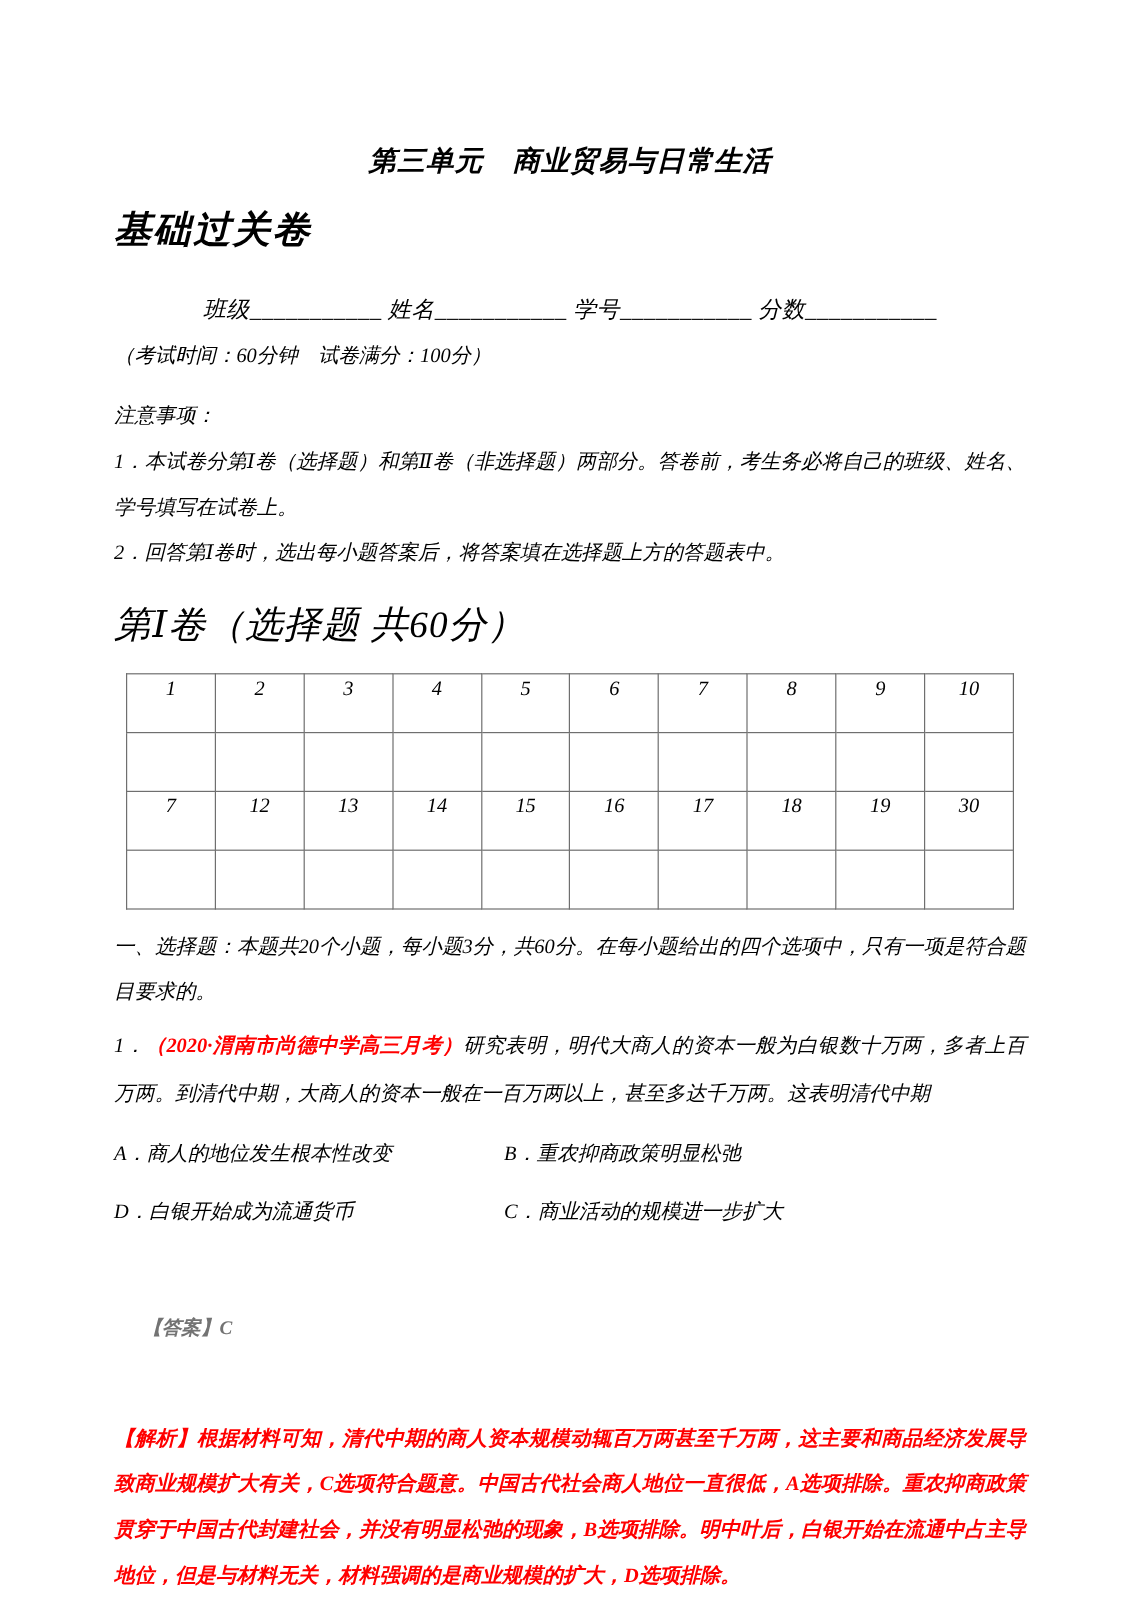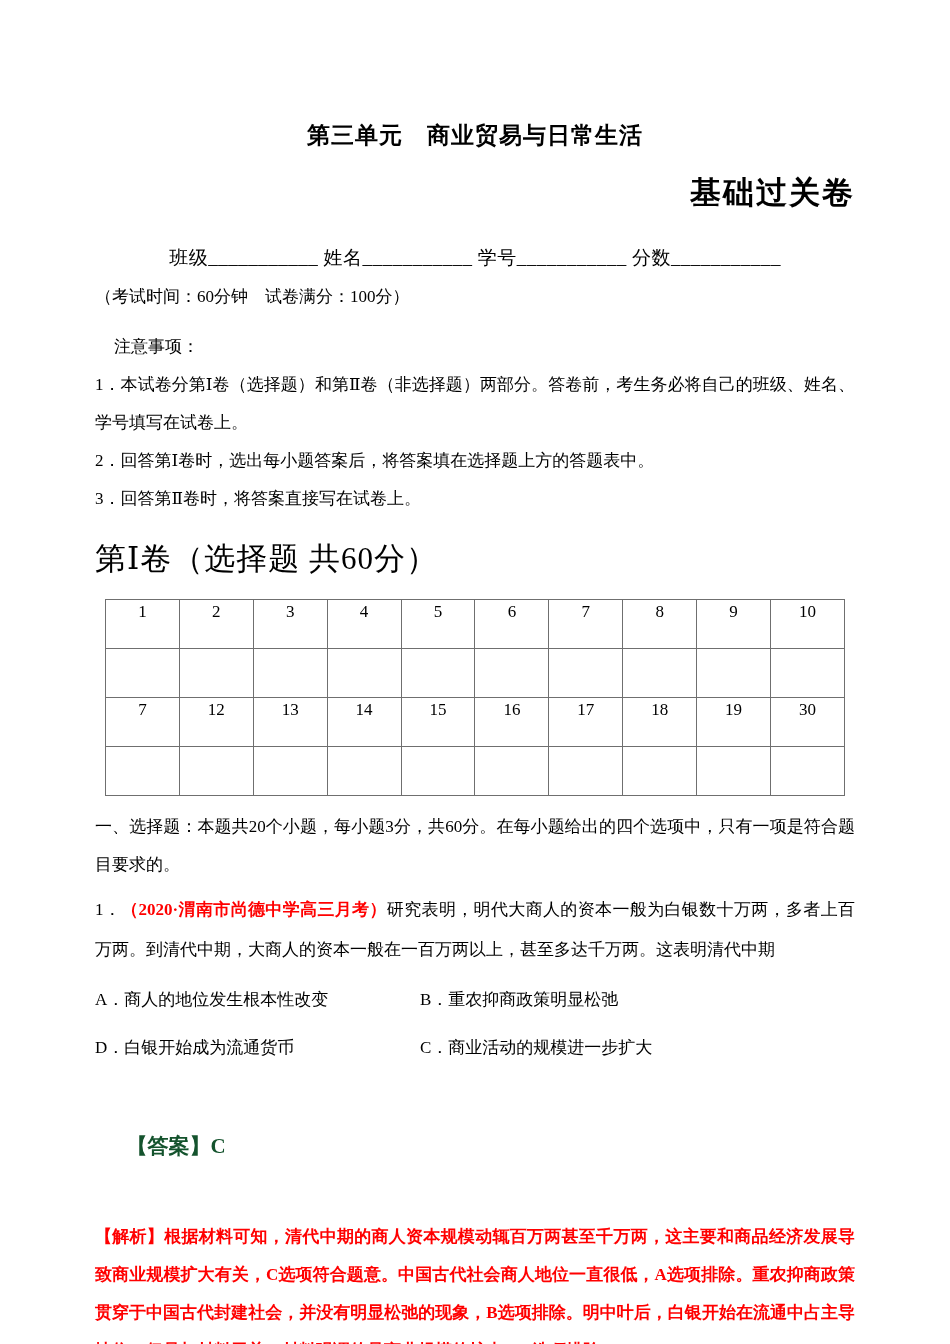--- a/index.html
+++ b/index.html
@@ -14,35 +14,36 @@
     color: #000000;
     position: relative;
     overflow: hidden;
   }
   .page {
     width: 950px;
     height: 980px;
     box-sizing: border-box;
     padding: 0 95px;
     position: relative;
+    font-style: italic;
   }
 
   
   .doc-title {
     text-align: center;
     font-family: "DejaVu Sans", "Liberation Sans", sans-serif;
     font-size: 23px;
     font-weight: bold;
     letter-spacing: 1px;
     padding-top: 122px;
     line-height: 1.2;
     white-space: pre;
   }
   .doc-subtitle {
-    text-align: right;
+    text-align: left;
     font-family: "DejaVu Sans", "Liberation Sans", sans-serif;
     font-size: 31px;
     font-weight: bold;
     letter-spacing: 2px;
     margin-top: 24px;
     line-height: 1.2;
   }
 
   
   .id-line {
@@ -60,21 +61,20 @@
   }
 
   
   .notes {
     margin-top: 20px;
     font-size: 17px;
     line-height: 38px;
   }
   .notes .note-head {
     display: block;
-    margin-left: 19px;
   }
   .notes .note-item {
     display: block;
     text-align: justify;
   }
 
   
   .section-head {
     text-align: left;
     font-size: 31px;
@@ -131,23 +131,23 @@
     line-height: 48px;
   }
   .opt {
     width: 325px;
     flex: none;
     white-space: pre;
   }
 
   
   .answer-line {
-    color: #14532d;
-    font-weight: bold;
-    font-size: 21px;
+    color: #737373;
+    font-weight: bold;
+    font-size: 16px;
     line-height: 40px;
     margin-top: 14px;
     white-space: pre;
   }
   .analysis {
     color: #FF0000;
     font-weight: bold;
     font-size: 17px;
     line-height: 38px;
     margin-top: 12px;
@@ -162,21 +162,20 @@
   <div class="doc-title">第三单元　商业贸易与日常生活</div>
   <div class="doc-subtitle">基础过关卷</div>
 
   <div class="id-line">班级___________ 姓名___________ 学号___________ 分数___________</div>
   <div class="exam-meta">（考试时间：60分钟　试卷满分：100分）</div>
 
   <div class="notes">
     <span class="note-head">注意事项：</span>
     <span class="note-item">1．本试卷分第Ⅰ卷（选择题）和第Ⅱ卷（非选择题）两部分。答卷前，考生务必将自己的班级、姓名、学号填写在试卷上。</span>
     <span class="note-item">2．回答第Ⅰ卷时，选出每小题答案后，将答案填在选择题上方的答题表中。</span>
-    <span class="note-item">3．回答第Ⅱ卷时，将答案直接写在试卷上。</span>
   </div>
 
   <div class="section-head">第Ⅰ卷（选择题 共60分）</div>
 
   <table class="answer-table">
     <tbody>
       <tr>
         <td>1</td>
         <td>2</td>
         <td>3</td>

